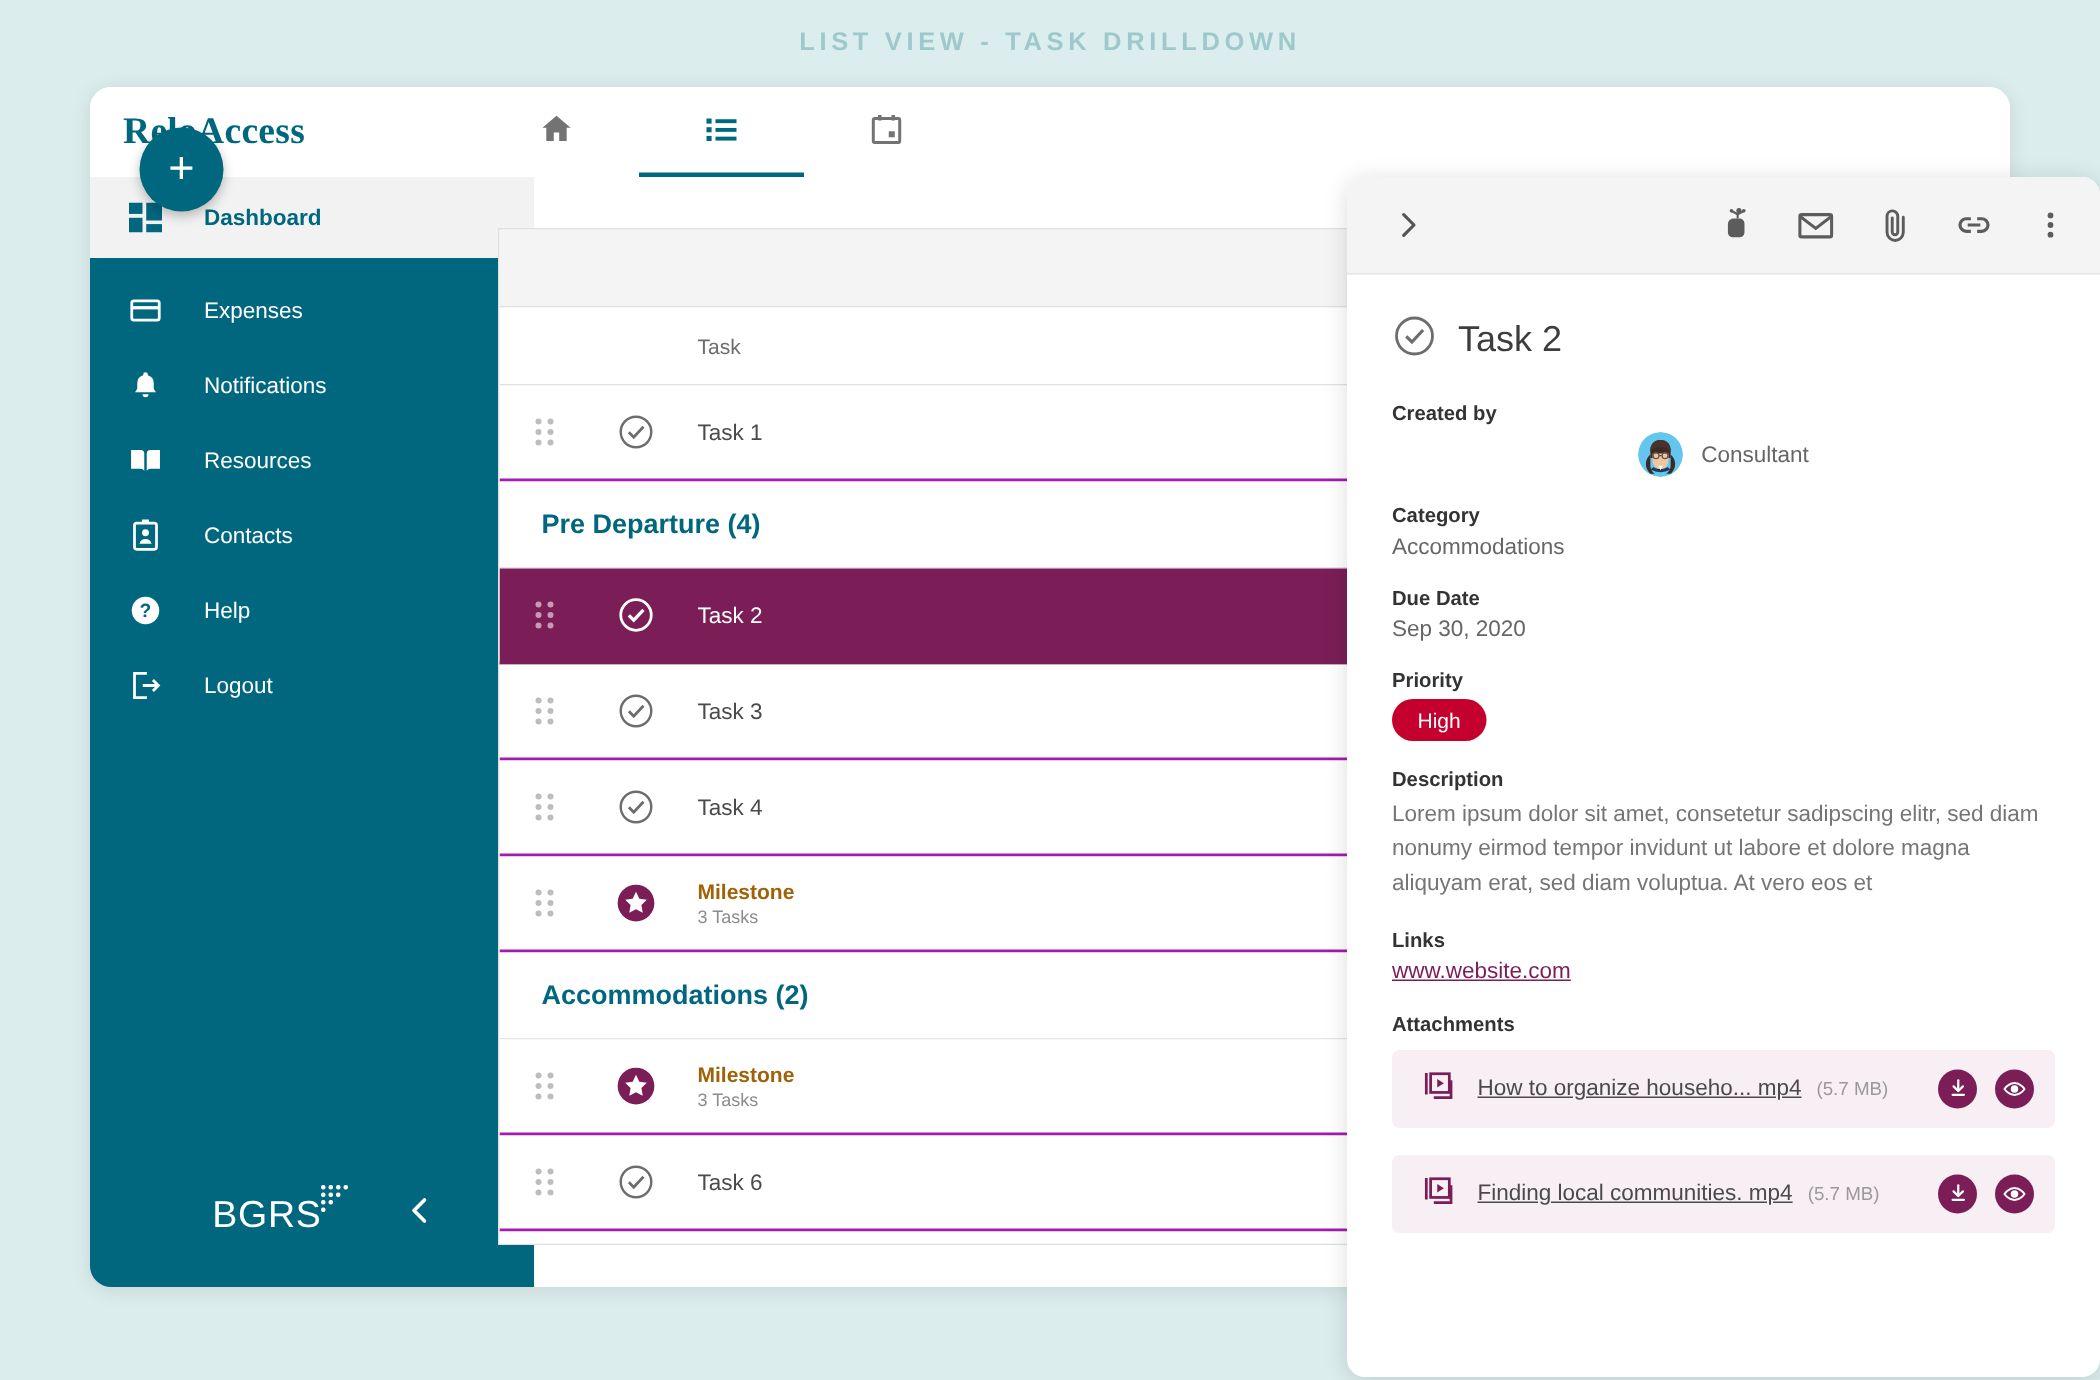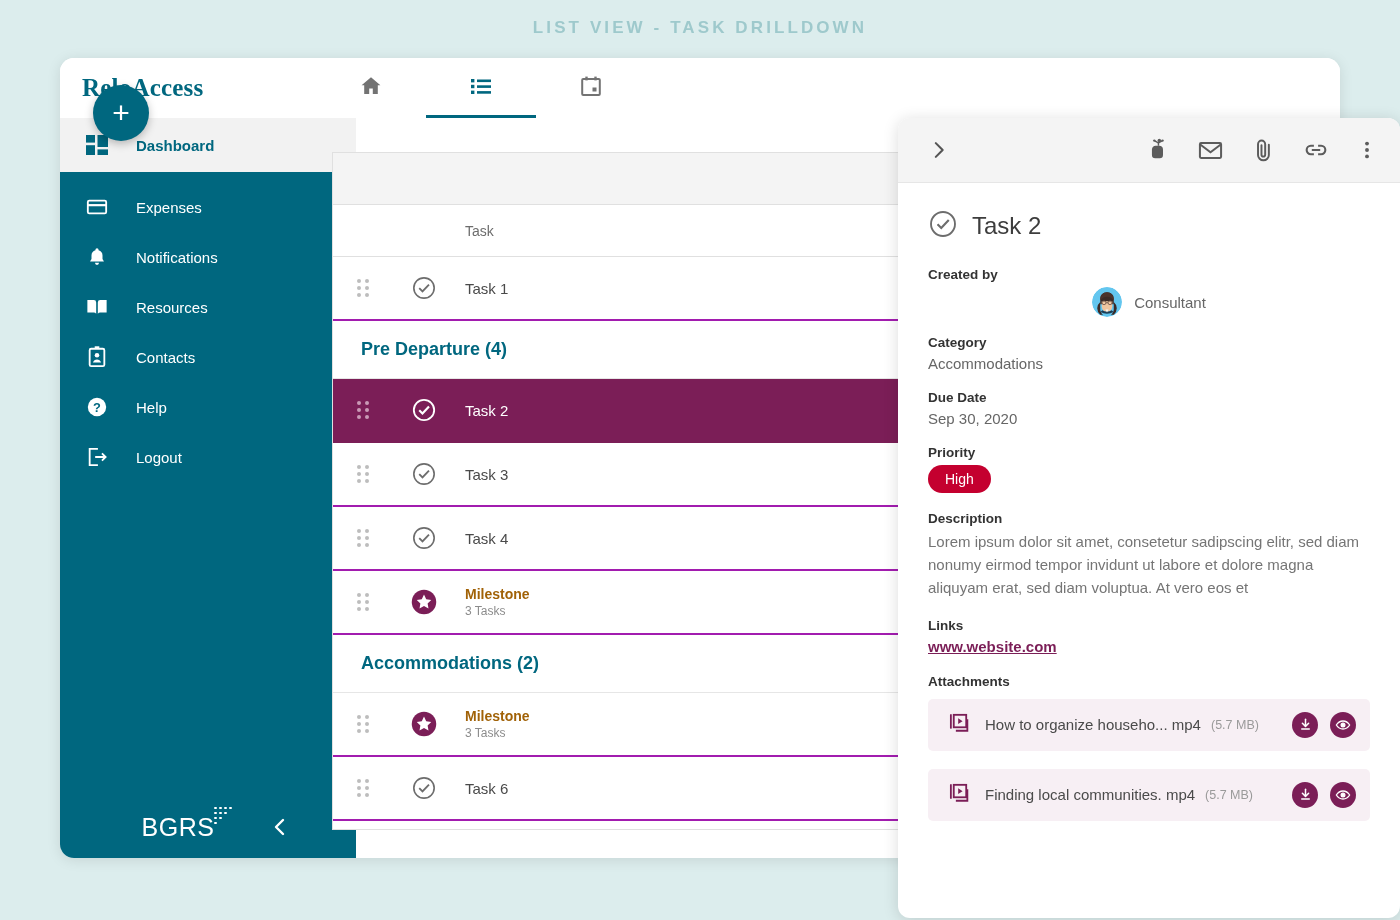--- a/index.html
+++ b/index.html
@@ -113,21 +113,20 @@
     margin-left: 28px;
     font-weight: 400;
   }
   .nav-icon { width: 22px; height: 22px; display: flex; align-items: center; justify-content: center; }
 
   .sidebar-footer {
     position: absolute;
     left: 16px; right: 0; bottom: 0;
     height: 62px;
     display: flex;
-    align-items: center;
     justify-content: center;
     gap: 56px;
   }
   .bgrs {
     font-family: "Liberation Sans", sans-serif;
     font-size: 25px;
     color: #ffffff;
     letter-spacing: .5px;
     position: relative;
     font-weight: 400;
@@ -271,34 +270,34 @@
     display: inline-block;
     background: #c4002f;
     color: #fff;
     font-size: 14px;
     padding: 6px 17px;
     border-radius: 14px;
     font-weight: 400;
   }
   .desc { font-size: 15px; color: #757575; line-height: 1.53; }
   .linkrow a {
-    color: #7b1e57; font-weight: 700; font-size: 15px;
+    color: #7b1e57; font-weight: 400; font-size: 15px;
     text-decoration: underline;
   }
 
   .attach-item {
     background: #f7eff4;
     border-radius: 5px;
     height: 52px;
     display: flex;
     align-items: center;
     padding: 0 14px 0 20px;
     margin-bottom: 18px;
   }
-  .attach-item .fname { font-size: 15px; color: #4a4a4a; margin-left: 14px; }
+  .attach-item .fname { font-size: 15px; color: #4a4a4a; margin-left: 14px; text-decoration: underline; }
   .attach-item .fsize { font-size: 12.5px; color: #9a9a9a; margin-left: 10px; }
   .attach-item .acts { margin-left: auto; display: flex; gap: 12px; }
   .circbtn {
     width: 26px; height: 26px; border-radius: 50%;
     background: #7b1e57;
     display: flex; align-items: center; justify-content: center;
     cursor: pointer;
   }
 </style>
 </head>

